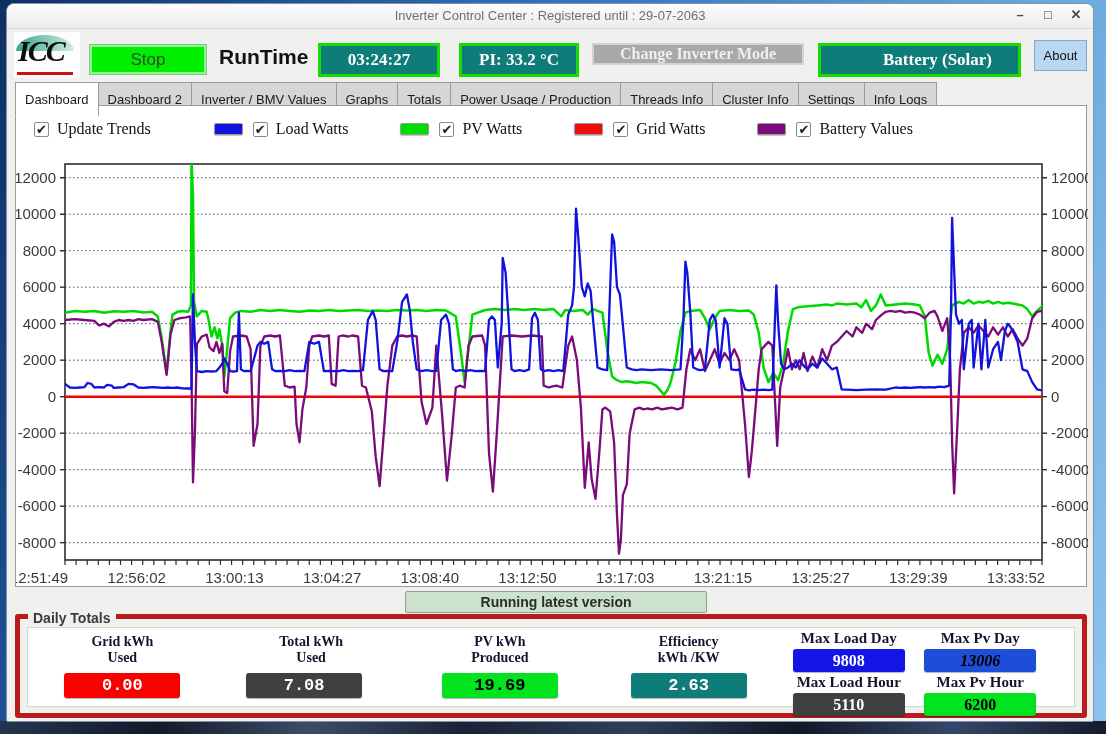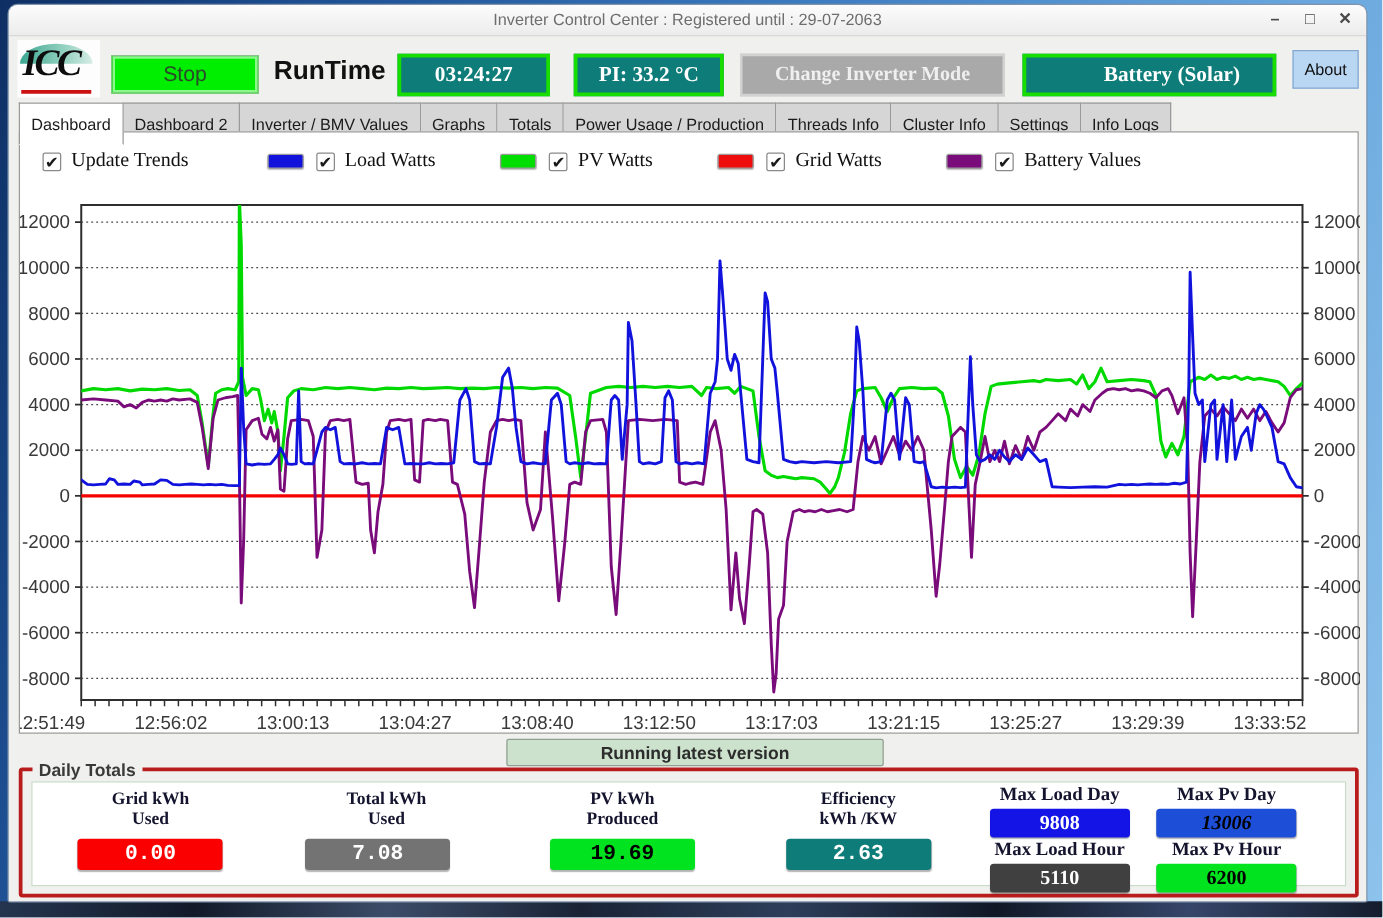--- a/index.html
+++ b/index.html
@@ -59,21 +59,21 @@
   .runtime-label {
     position:absolute; left:212px; top:15px; font-size:21px; font-weight:bold; color:#111;
   }
   .teal-btn {
     background:#0e7c78; border:3px solid #17dd00; color:#ffffff;
     font-family:"Liberation Serif",serif; font-weight:bold; font-size:17px;
   }
   .time-btn    { left:311px; top:13px; width:122px; height:34px; }
   .pi-btn      { left:452px; top:13px; width:120px; height:34px; }
   .mode-btn {
-    left:585px; top:13px; width:212px; height:34px;
+    left:585px; top:13px; width:212px; height:22px;
     background:#a9a9a9; border:2px solid #d2d2d2; color:#efefef;
     font-family:"Liberation Serif",serif; font-weight:bold; font-size:16px;
   }
   .battery-btn { left:811px; top:13px; width:203px; height:34px;padding-left:36px; }
   .about-btn {
     left:1027px; top:10px; width:53px; height:31px;
     background:#b9d6f2; border:1px solid #84a9cf; color:#111; font-size:13px;
   }
 
   
@@ -108,21 +108,21 @@
   .status-btn {
     position:absolute; left:50%; top:587px; transform:translateX(-48%);
     width:302px; height:22px; background:#cde2cd; border:1px solid #8f9f8f; border-radius:2px;
     display:flex; align-items:center; justify-content:center;
     font-size:14px; font-weight:bold; color:#2c2c2c; cursor:pointer;
   }
 
   
   .daily-box {
     position:absolute; left:8px; top:610px; width:1072px; height:104px;
-    border:3px solid #b91c1c; border-radius:3px;
+    border:5px solid #b91c1c; border-radius:3px;
   }
   .daily-title {
     position:absolute; left:8px; top:-9px; background:#f0f0ee; padding:0 5px;
     font-size:14px; font-weight:bold; color:#3a3a3a;
   }
   .daily-inner {
     position:absolute; left:7px; top:8px; right:7px; bottom:6px;
     background:#ffffff; border:1px solid #c8dcc8; display:flex;
   }
   .stats-row { display:flex; flex:0 0 755px; justify-content:space-around; padding-top:6px; }
@@ -395,21 +395,21 @@
       <div class="daily-inner">
         <div class="stats-row" id="stats-row">
             <div class="stat-col">
               <div class="stat-label">Grid kWh
 Used</div>
               <div class="stat-value" style="background: rgb(251, 0, 0); color: rgb(255, 255, 255);">0.00</div>
             </div>
             <div class="stat-col">
               <div class="stat-label">Total kWh
 Used</div>
-              <div class="stat-value" style="background: #737373; color: rgb(255, 255, 255); margin-left: 20px;">7.08</div>
+              <div class="stat-value" style="background: #404040; color: rgb(255, 255, 255); margin-left: 20px;">7.08</div>
             </div>
             <div class="stat-col">
               <div class="stat-label">PV kWh
 Produced</div>
               <div class="stat-value" style="background: rgb(0, 227, 30); color: rgb(0, 0, 0);">19.69</div>
             </div>
             <div class="stat-col">
               <div class="stat-label">Efficiency
 kWh /KW</div>
               <div class="stat-value" style="background: rgb(14, 124, 120); color: rgb(255, 255, 255);">2.63</div>

